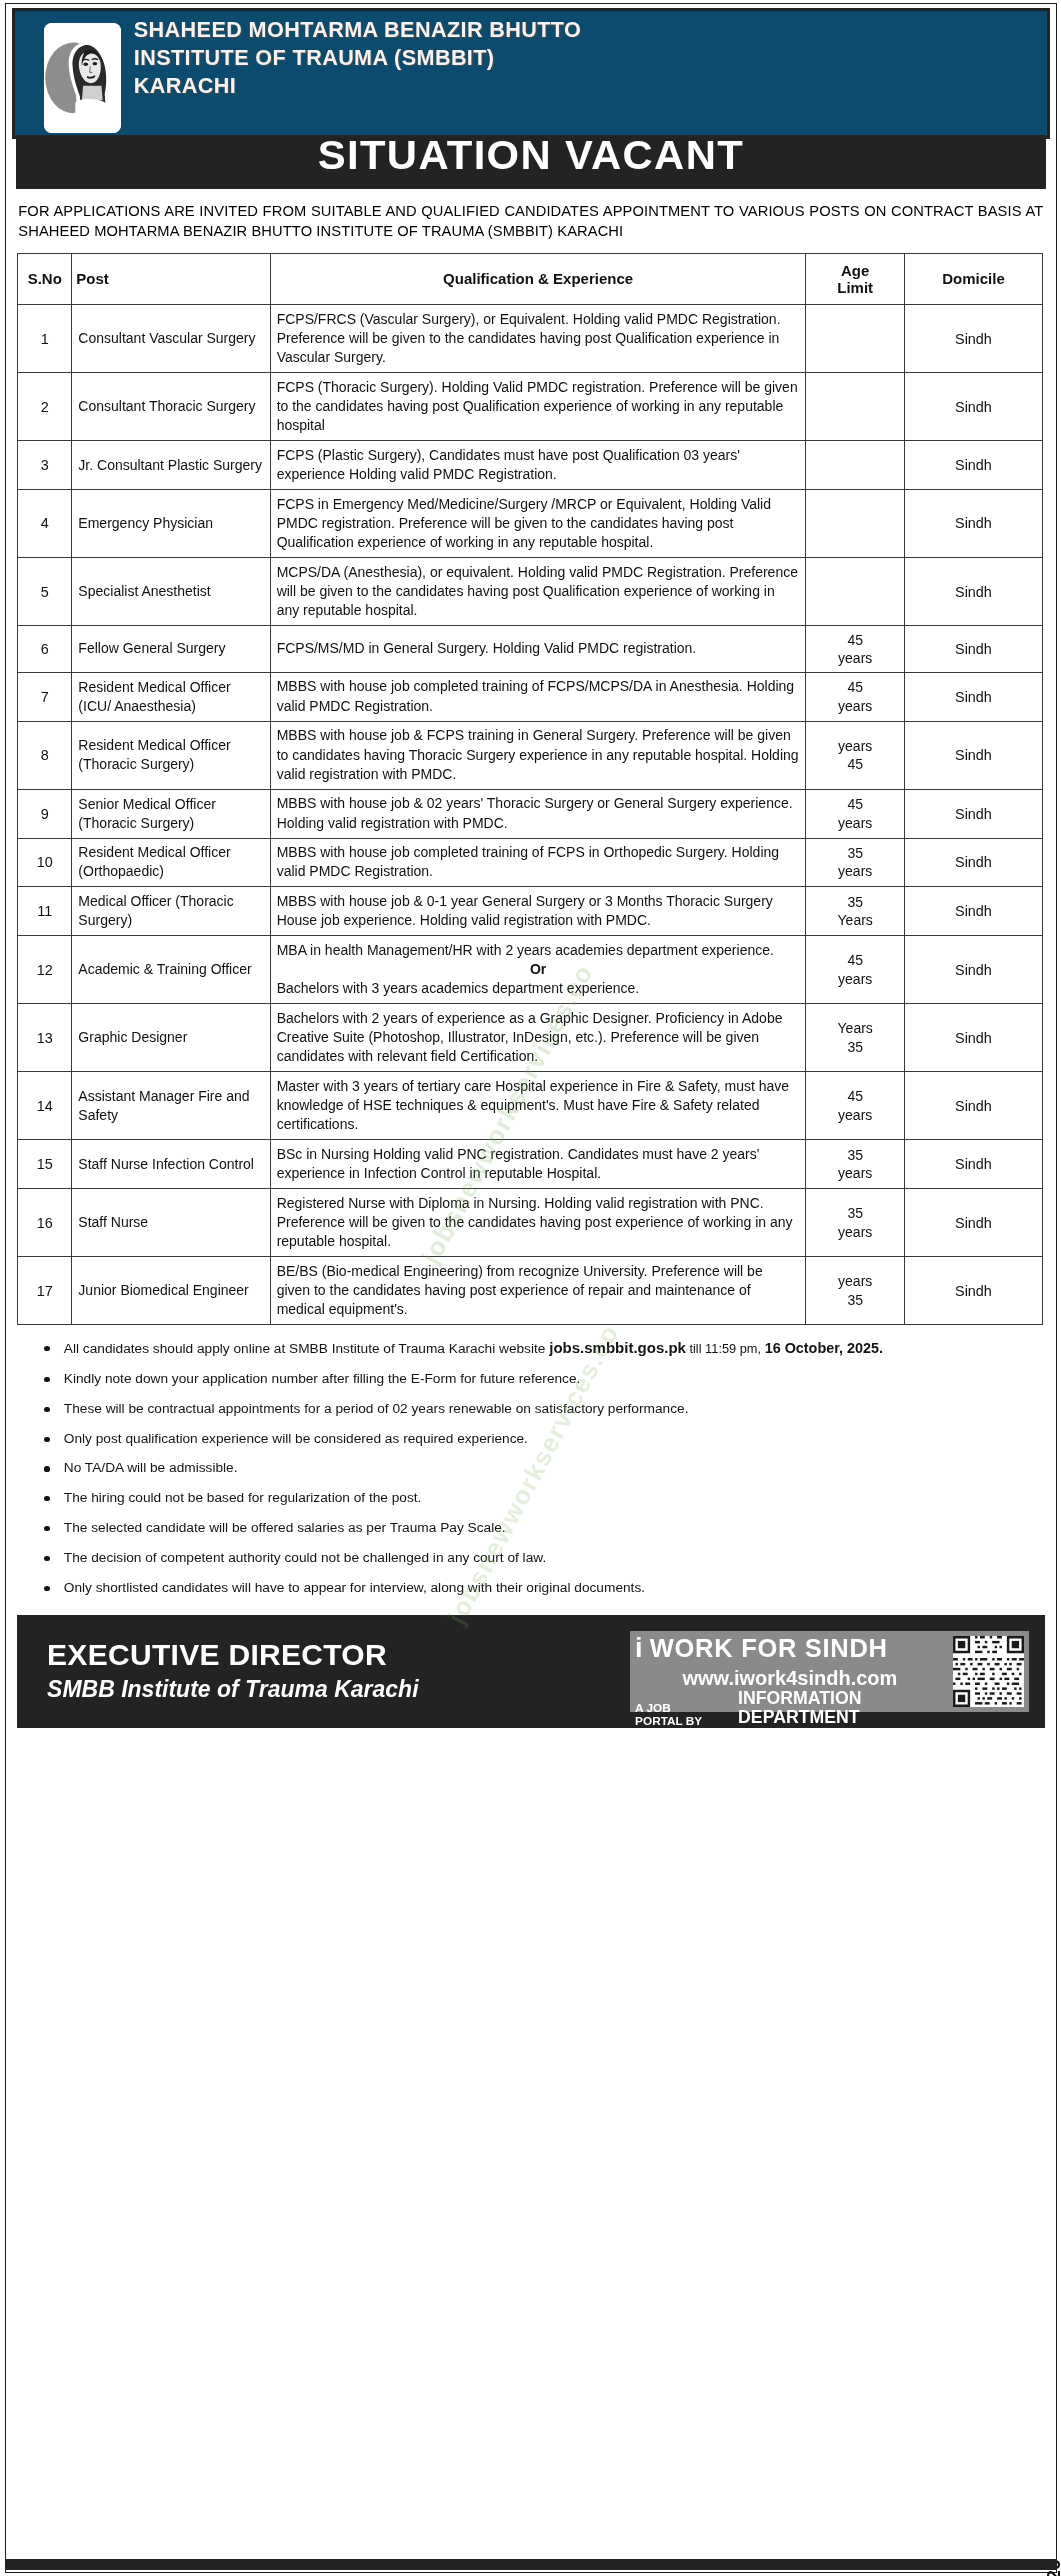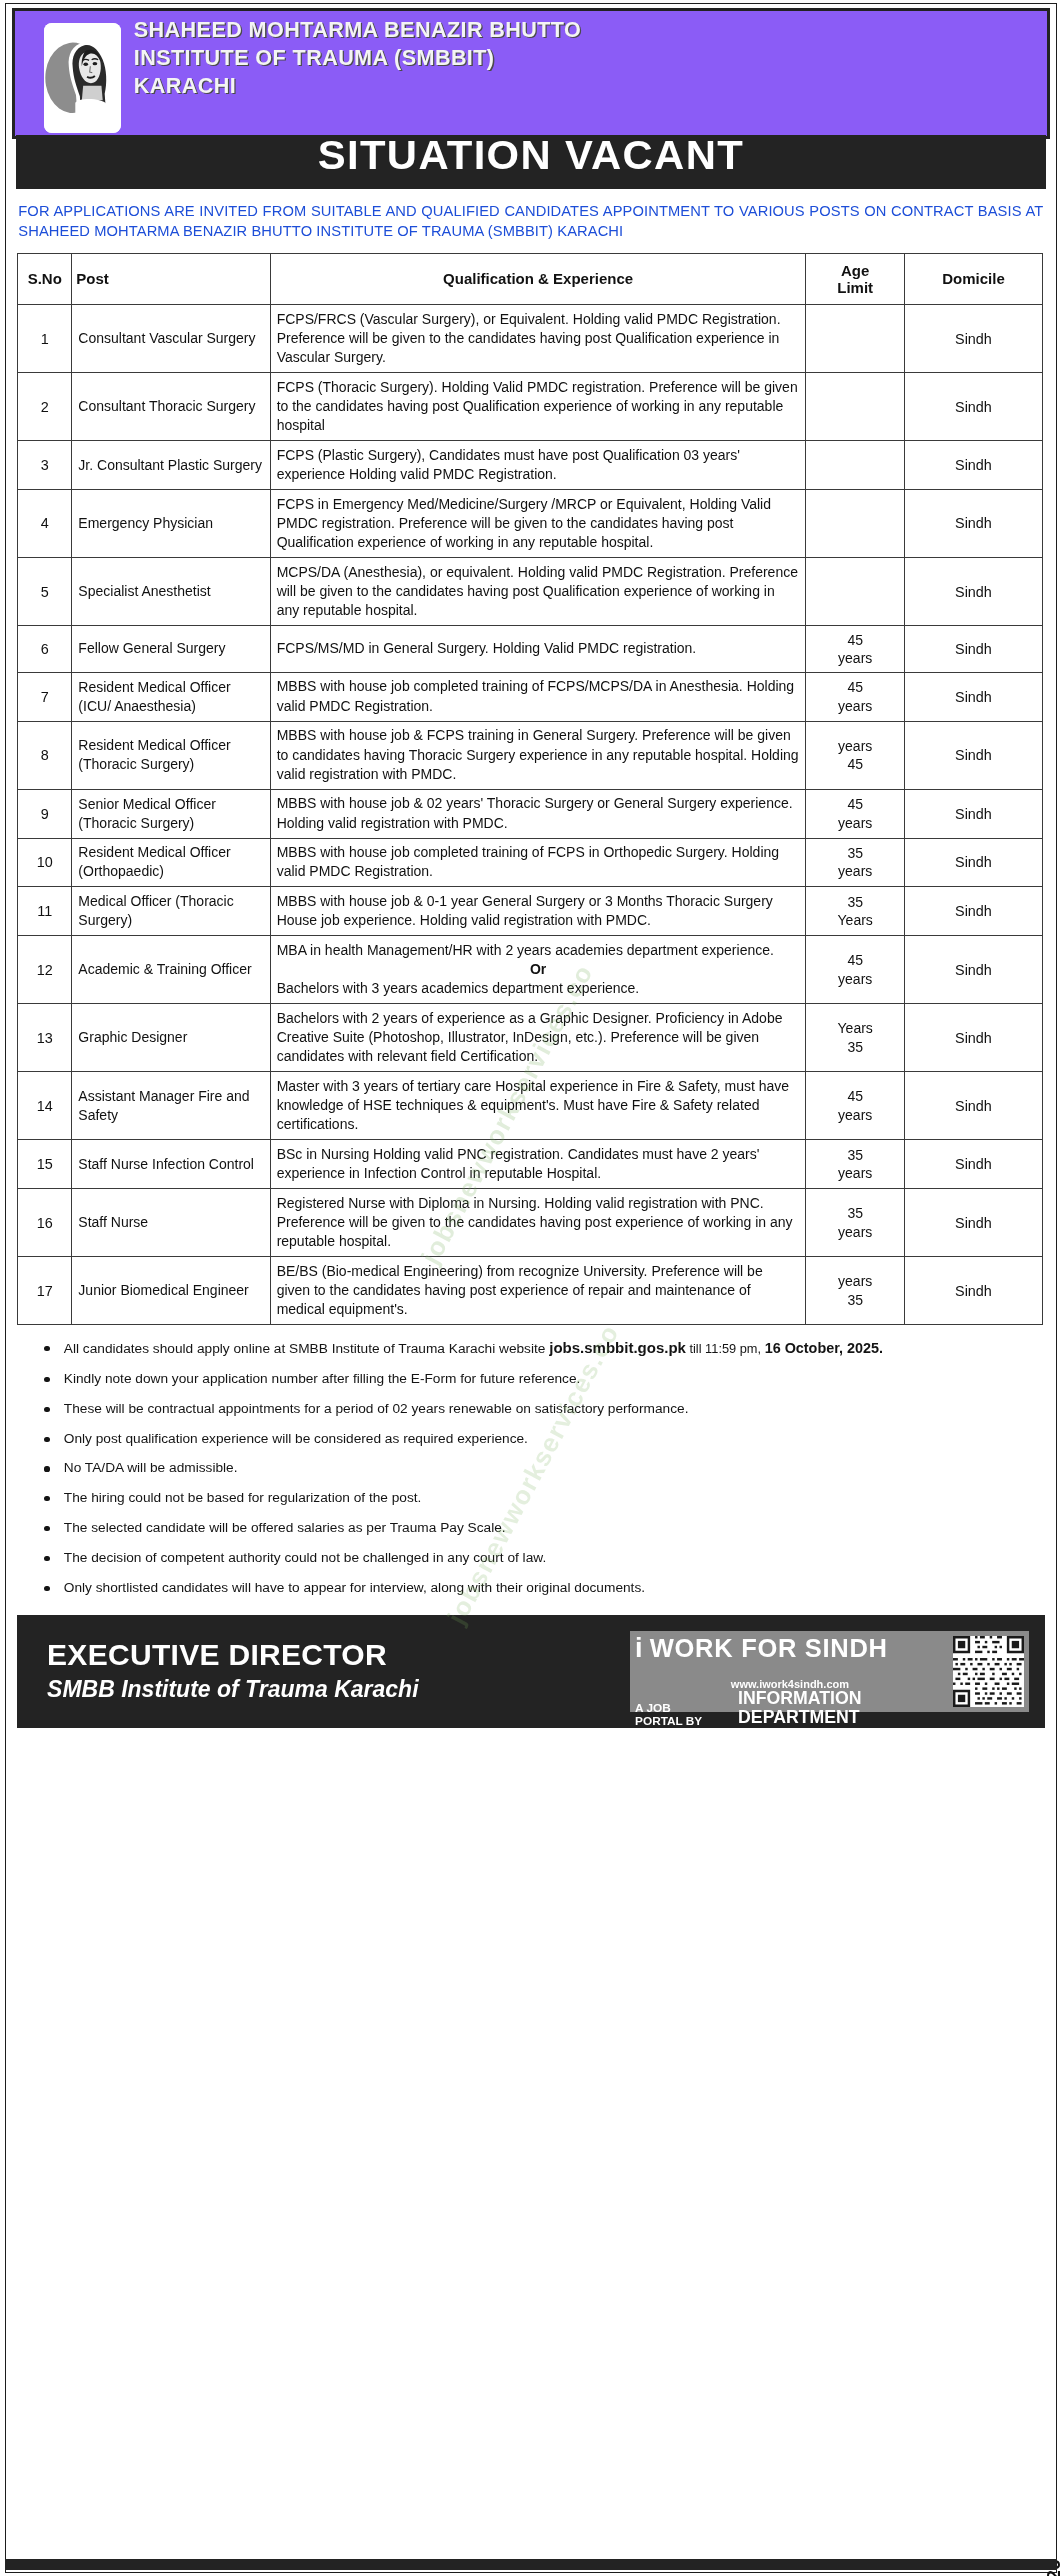--- a/index.html
+++ b/index.html
@@ -25,21 +25,21 @@
   .inner{
     position:absolute;
     left:11.8px;top:7.9px;
     width:1038px;
     box-sizing:border-box;
   }
 
   
   .header-band{
     position:relative;
-    background:#8b5cf6;
+    background:#0c4a6e;
     border:3.9px solid #232323;
     box-sizing:border-box;
     height:131px;
     padding:0;
   }
   .logo-box{
     position:absolute;
     left:29px;top:11.8px;
     width:77px;height:110px;
     background:#ffffff;
@@ -78,21 +78,21 @@
     letter-spacing:1.3px;
     line-height:41px;
     transform:scaleX(1.02);
   }
 
   
   .intro{
     margin:13px 6.5px 11.8px 6.5px;
     font-size:14.7px;
     line-height:19.6px;
-    color:#1d4ed8;
+    color:#000000;
     text-align:justify;
     letter-spacing:0.1px;
   }
 
   
   table.jobs{
     width:1026px;
     margin:0 5.2px;
     border-collapse:collapse;
     table-layout:fixed;
@@ -178,22 +178,22 @@
     display:block;
     box-sizing:border-box;
     padding:3.9px 5.2px;
   }
   .iw-top{
     display:flex;align-items:center;
     color:#fff;font-weight:bold;font-size:25.5px;line-height:27.5px;letter-spacing:0.7px;
   }
   .iw-i{font-size:27px;margin-right:6.5px;line-height:26px;}
   .iw-mid{
-    color:#fff;font-weight:bold;font-size:11px;text-align:center;
-    margin-top:16px;padding-right:79px;
+    color:#fff;font-weight:bold;font-size:20px;text-align:center;
+    margin-top:5px;padding-right:79px;
   }
   .iw-bottom{
     display:flex;align-items:flex-end;color:#fff;margin-top:-1.3px;padding-right:77px;gap:32px;
   }
   .iw-ajob{font-size:11.8px;font-weight:bold;line-height:13px;width:85px;}
   .iw-ajob span{display:block;}
   .iw-dept{font-size:17.7px;font-weight:bold;line-height:19.6px;}
   .qr{
     position:absolute;right:5.2px;top:5.2px;
     width:71px;height:71px;

